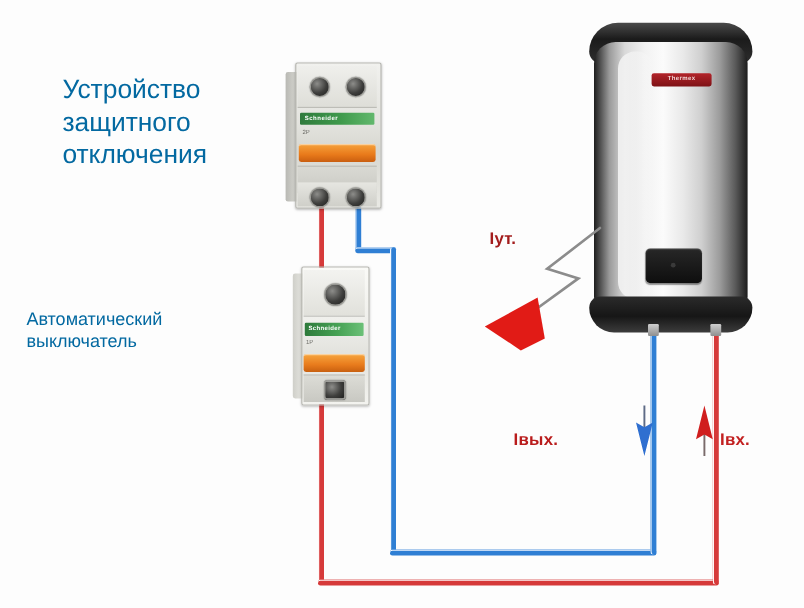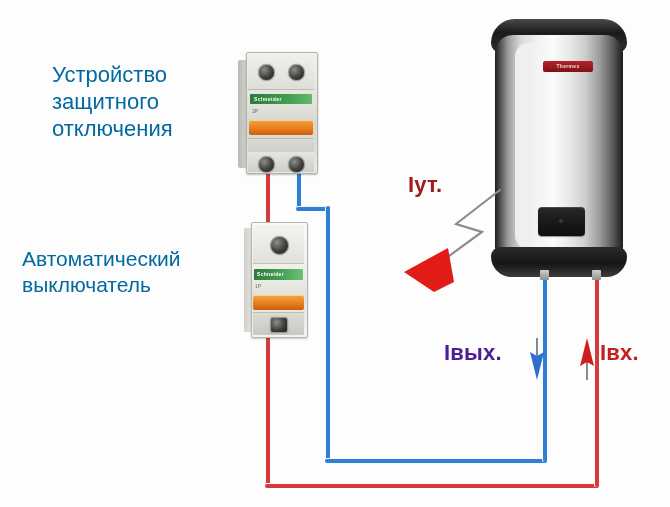--- a/index.html
+++ b/index.html
@@ -7,25 +7,25 @@
     width:670px;height:507px;
     background:#fdfdfd;
     font-family:"Liberation Sans", sans-serif;
     overflow:hidden;
   }
   #stage{position:relative;width:670px;height:507px;background:#fdfdfd;}
 
   
   .lbl{position:absolute;color:#0369a1;font-weight:400;line-height:1.22;text-align:left;white-space:pre-line;}
   #rcd-label{left:52px;top:62px;width:190px;font-size:22px;}
-  #breaker-label{left:22px;top:246px;width:228px;font-size:21px;}
+  #breaker-label{left:22px;top:258px;width:228px;font-size:15px;}
 
-  .curlbl{position:absolute;font-size:22px;font-weight:700;letter-spacing:.2px;}
+  .curlbl{position:absolute;font-size:14px;font-weight:700;letter-spacing:.2px;margin-top:18px;}
   #leak-label{left:408px;top:172px;color:#a31c1c;}
-  #out-label{left:444px;top:340px;color:#4c1d95;}
+  #out-label{left:428px;top:340px;color:#b91c1c;}
   #in-label{left:600px;top:340px;color:#c22020;text-align:right;}
 
   
   .wire{position:absolute;}
   .wv{width:5px;}
   .wh{height:5px;}
   .red{background:#d63a3a;box-shadow:inset 1px 0 0 #fff6f6;}
   .redh{background:#d63a3a;box-shadow:inset 0 1px 0 #fff6f6;}
   .blue{background:#2f7fd4;box-shadow:inset 1px 0 0 #f2f8ff;}
   .blueh{background:#2f7fd4;box-shadow:inset 0 1px 0 #f2f8ff;}

